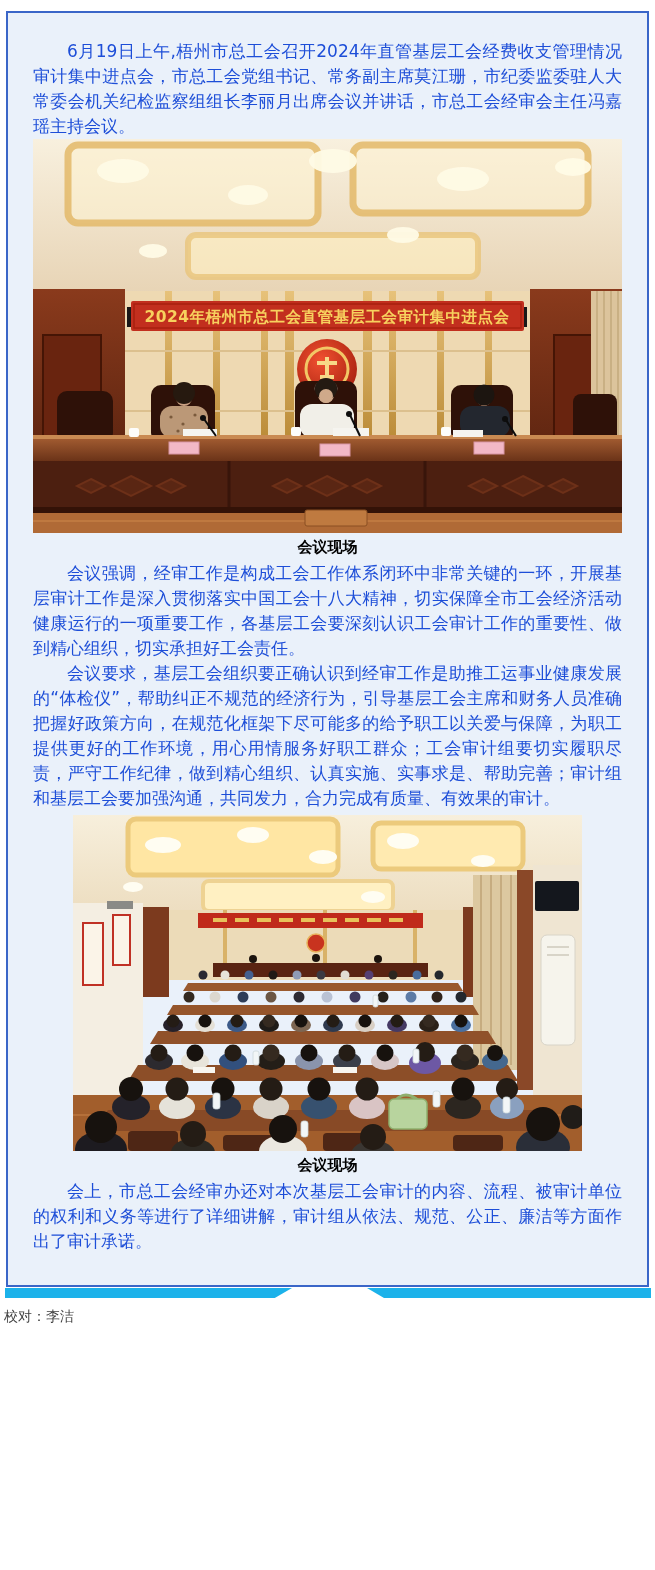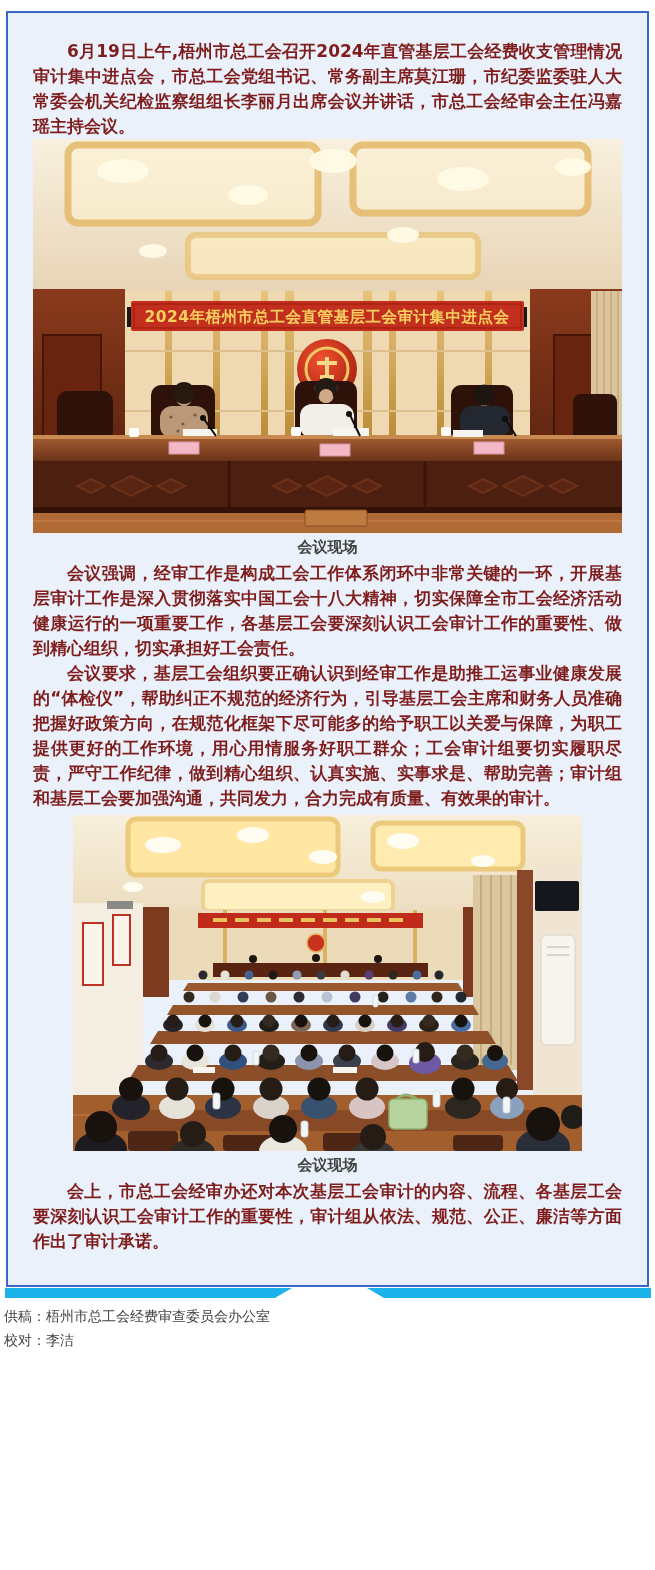--- a/index.html
+++ b/index.html
@@ -10,30 +10,30 @@
     position:relative;
   }
   .content-box {
     margin:11px 0 0 6px;
     width:643px;
     border:2px solid #3a66c8;
     background:#eaf1fa;
     padding:26px 25px 31px 25px;
   }
   .para {
-    font-size:17px; line-height:25px; color:#7f1d1d;
-    text-align:justify; text-indent:2em;font-weight:bold;
+    font-size:17px; line-height:25px; color:#1d4ed8;
+    text-align:justify; text-indent:2em;
   }
   .photo { display:block; }
   .photo-1 { width:589px; height:394px; }
   .photo-2-wrap { width:509px; margin:4px auto 0 auto; }
   .photo-2 { width:509px; height:336px; }
   .caption {
     margin-top:4px; text-align:center; font-size:15px; font-weight:bold;
-    color:#404040; line-height:20px;
+    color:#000000; line-height:20px;
   }
   .caption + .para, .photo-1 + .caption, .mt4 { margin-top:4px; }
   .ribbon { position:relative; height:11px; width:655px; }
   .ribbon .seg { position:absolute; top:1px; height:10px; background:#1cb2ea; }
   .ribbon .seg-left  { left:5px;  width:287px; clip-path:polygon(0 0,100% 0,94% 100%,0 100%); }
   .ribbon .seg-right { left:367px; width:284px; clip-path:polygon(0 0,100% 0,100% 100%,6% 100%); }
   .footer { margin-top:6px; padding-left:4px; }
   .footer-line { font-size:14px; line-height:24px; color:#3f3f3f; }
 </style>
 </head>
@@ -396,28 +396,27 @@
           <ellipse cx="470" cy="332" rx="27" ry="19" fill="#2a2e38"></ellipse>
             <circle cx="470" cy="309" r="17" fill="#17120e"></circle>
           <circle cx="500" cy="302" r="12" fill="#201c18"></circle>
         </g>
         <rect x="228" y="306" width="7" height="16" rx="2.5" fill="#f2f6f7" stroke="#cdd8da" stroke-width="0.8"></rect>
       </svg>
     </div>
 
     <div class="caption">会议现场</div>
 
-    <p class="para mt4">会上，市总工会经审办还对本次基层工会审计的内容、流程、各基层工会要深刻认识工会审计工作的重要性，审计组从依法、规范、公正、廉洁等方面作出了审计承诺。</p>
+    <p class="para mt4">会上，市总工会经审办还对本次基层工会审计的内容、流程、被审计单位的权利和义务等进行了详细讲解，审计组从依法、规范、公正、廉洁等方面作出了审计承诺。</p>
 
   </div>
 
   <div class="ribbon">
     <div class="seg seg-left"></div>
     <div class="seg seg-right"></div>
   </div>
 
   <div class="footer">
-    <div class="footer-line">供稿：梧州市总工会经费审查委员会办公室</div>
     <div class="footer-line">校对：李洁</div>
 
   </div>
 
 </div>
 
 </body></html>

